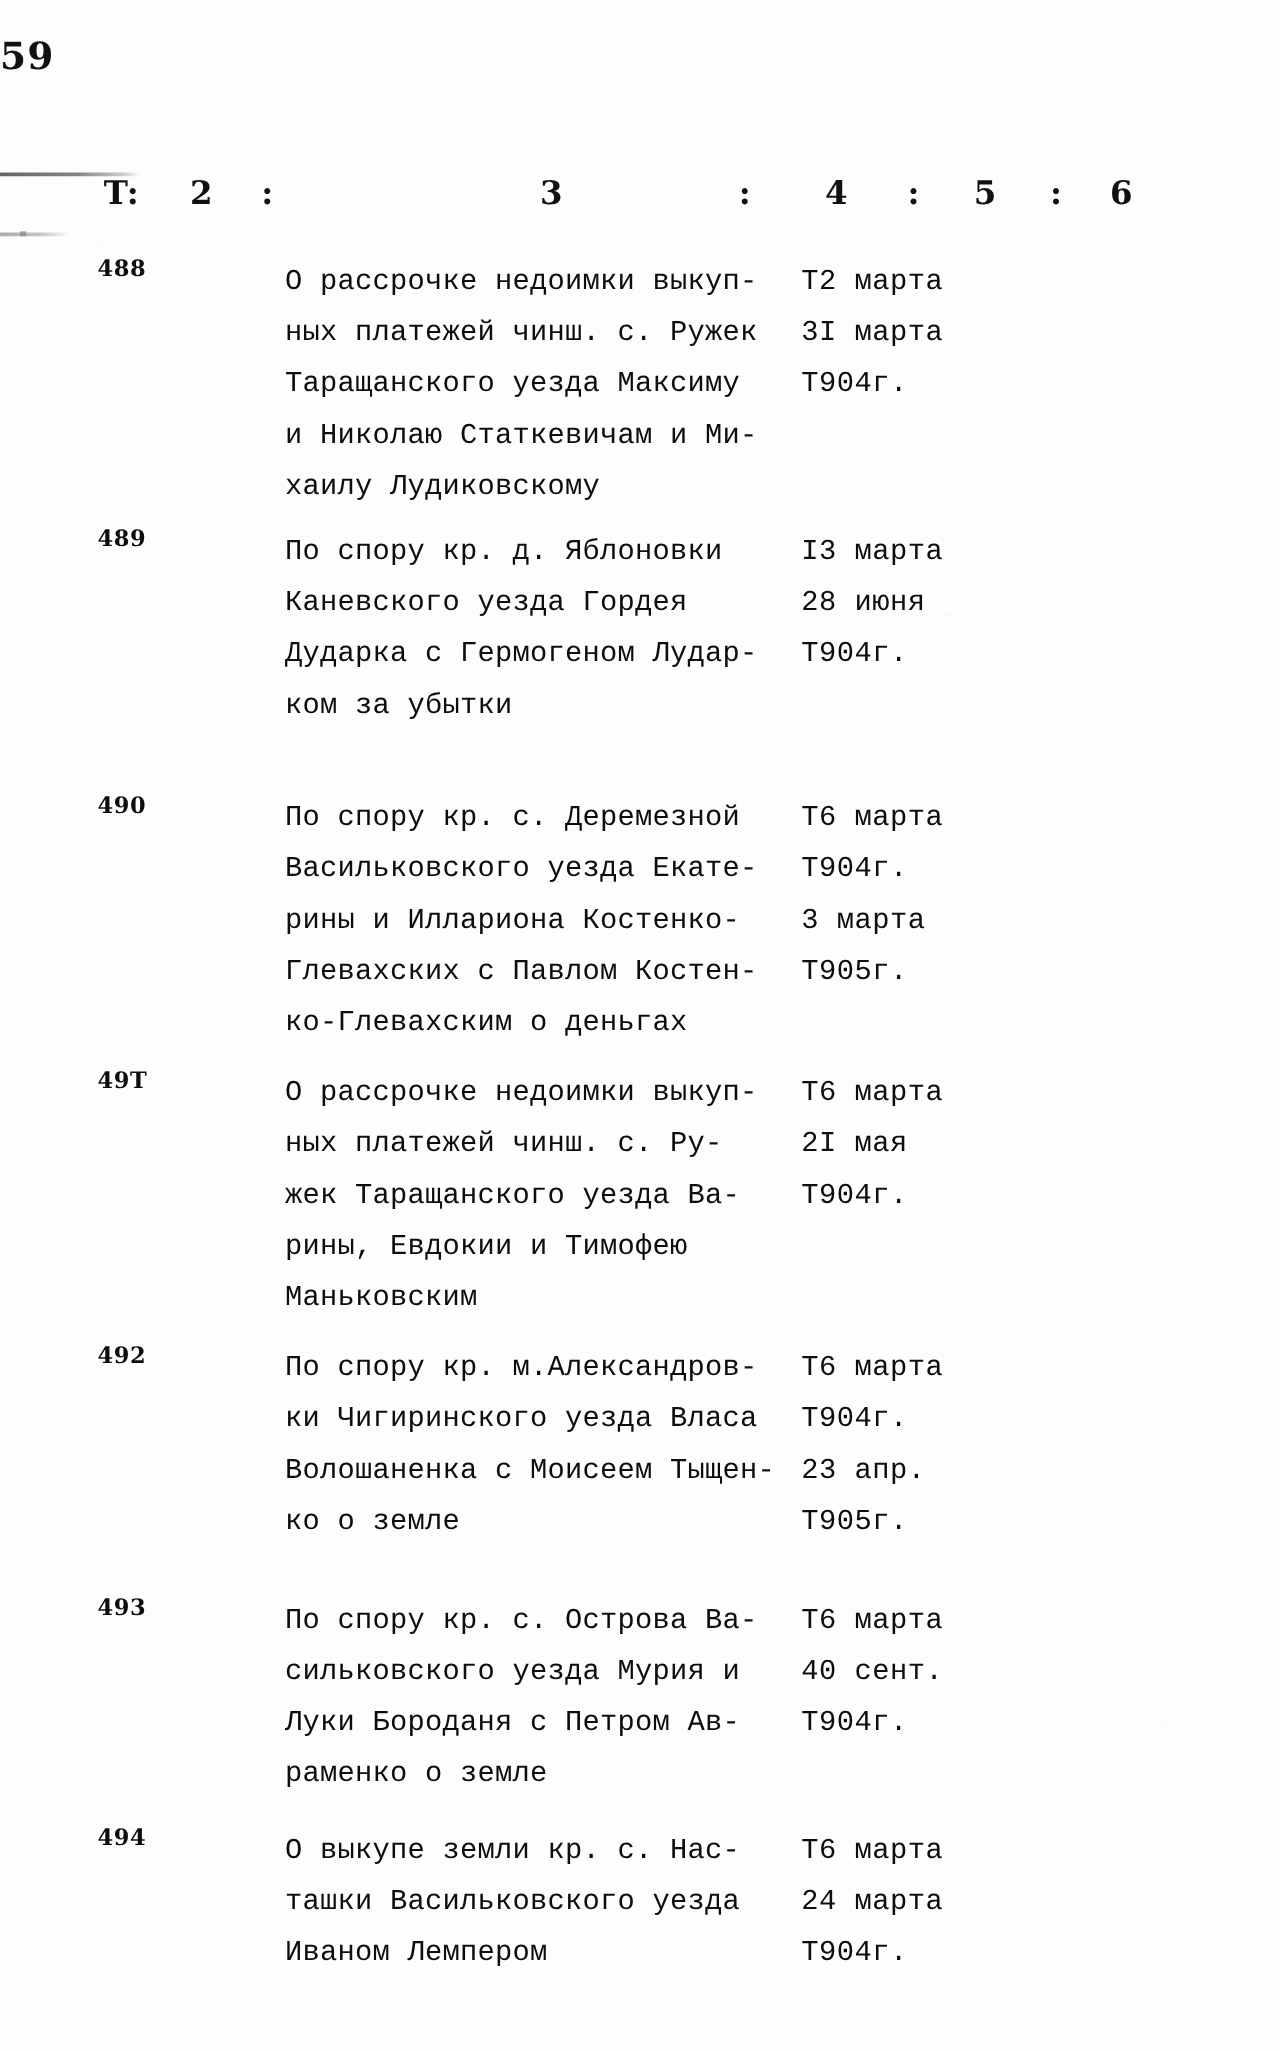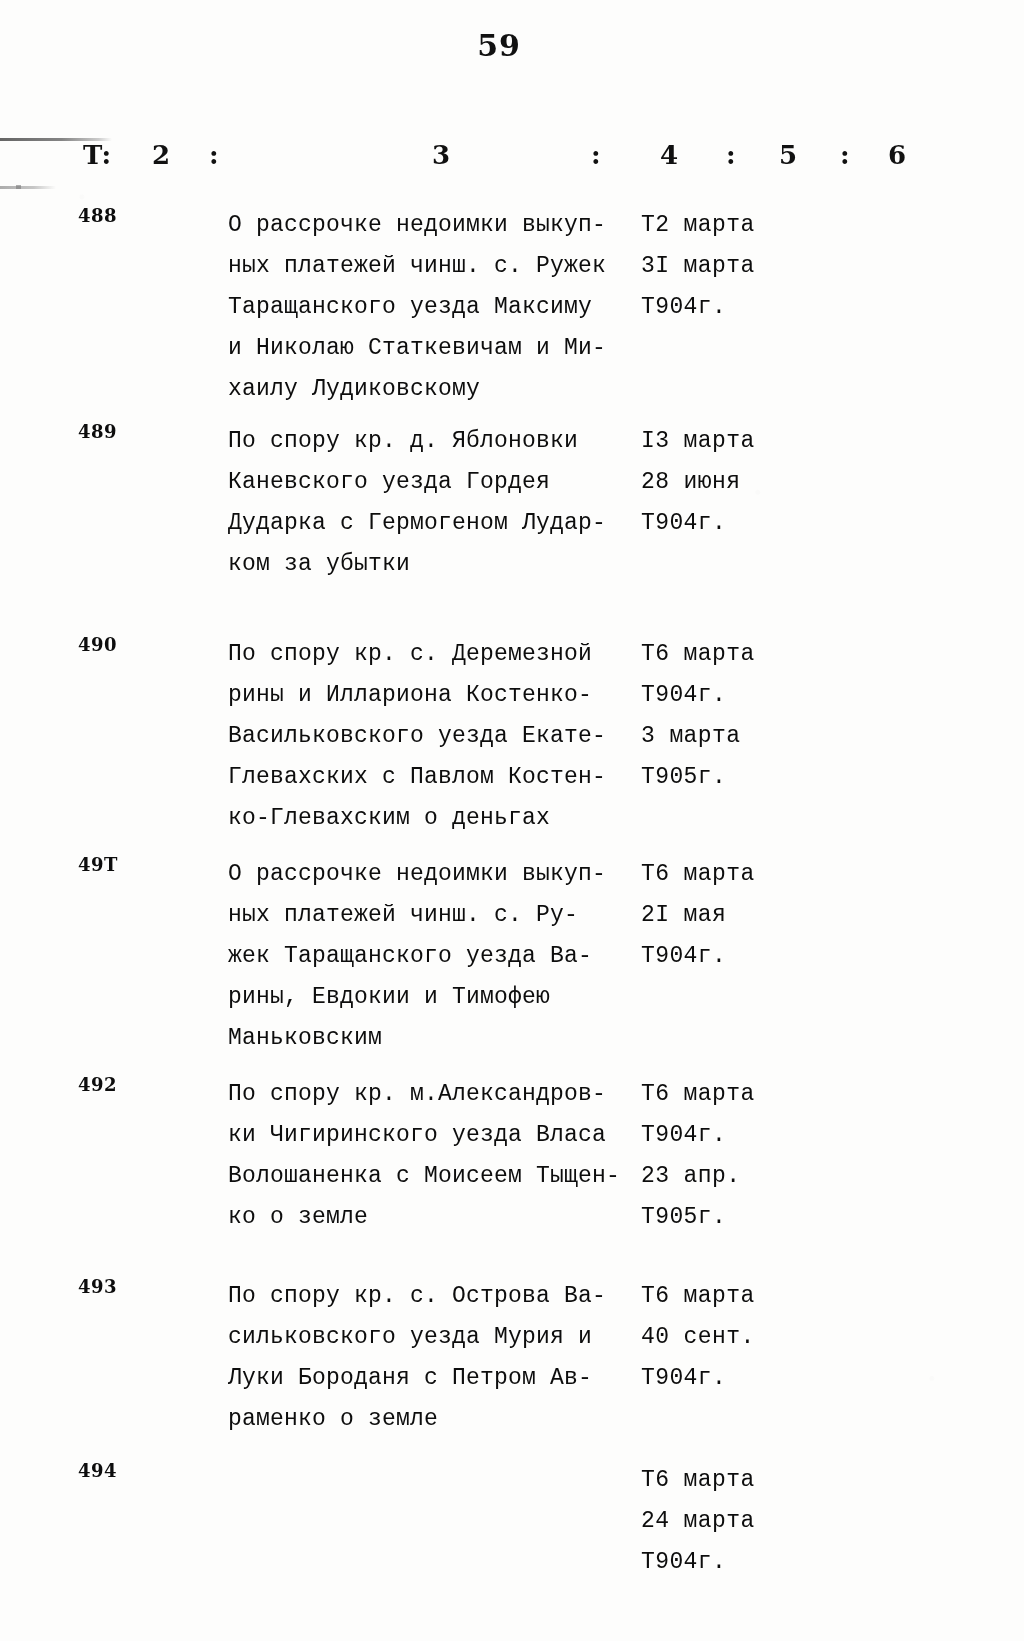--- a/index.html
+++ b/index.html
@@ -35,21 +35,21 @@
       radial-gradient(circle at 32% 67%, rgba(0,0,0,0.010) 0 2px, transparent 3px),
       radial-gradient(circle at 91% 84%, rgba(0,0,0,0.012) 0 2px, transparent 3px);
   }
 
   
   .page-number {
     position: absolute;
     top: 28px;
     left: 0;
     width: 998px;
-    text-align: center;
+    text-align: left;
     font-size: 30px;
     letter-spacing: 1px;
     font-family: "DejaVu Serif", "Liberation Serif", serif;
     font-weight: 600;
   }
 
   
   .artifact-line {
     position: absolute;
     background: #3a3a3a;
@@ -226,22 +226,22 @@
         <div class="entry-dates">
           <span class="line">I3 марта</span>
           <span class="line">28 июня</span>
           <span class="line">T904г.</span>
         </div>
       </div>
       <div class="entry" id="entry-2" style="height: 196px; margin-top: 28px;">
         <div class="entry-number">490</div>
         <div class="entry-body">
           <span class="line">По спору кр. с. Деремезной</span>
+          <span class="line">Васильковского уезда Екате-</span>
           <span class="line">рины и Иллариона Костенко-</span>
-          <span class="line">Васильковского уезда Екате-</span>
           <span class="line">Глевахских с Павлом Костен-</span>
           <span class="line">ко-Глевахским о деньгах</span>
         </div>
         <div class="entry-dates">
           <span class="line">T6 марта</span>
           <span class="line">T904г.</span>
           <span class="line">3 марта</span>
           <span class="line">T905г.</span>
         </div>
       </div>
@@ -284,20 +284,25 @@
           <span class="line">раменко о земле</span>
         </div>
         <div class="entry-dates">
           <span class="line">T6 марта</span>
           <span class="line">40 сент.</span>
           <span class="line">T904г.</span>
         </div>
       </div>
       <div class="entry" id="entry-6" style="height: 140px;">
         <div class="entry-number">494</div>
+        <div class="entry-body">
+          <span class="line">О выкупе земли кр. с. Нас-</span>
+          <span class="line">ташки Васильковского уезда</span>
+          <span class="line">Иваном Лемпером</span>
+        </div>
         <div class="entry-dates">
           <span class="line">T6 марта</span>
           <span class="line">24 марта</span>
           <span class="line">T904г.</span>
         </div>
       </div>
     </div>
 
 </div>
 

